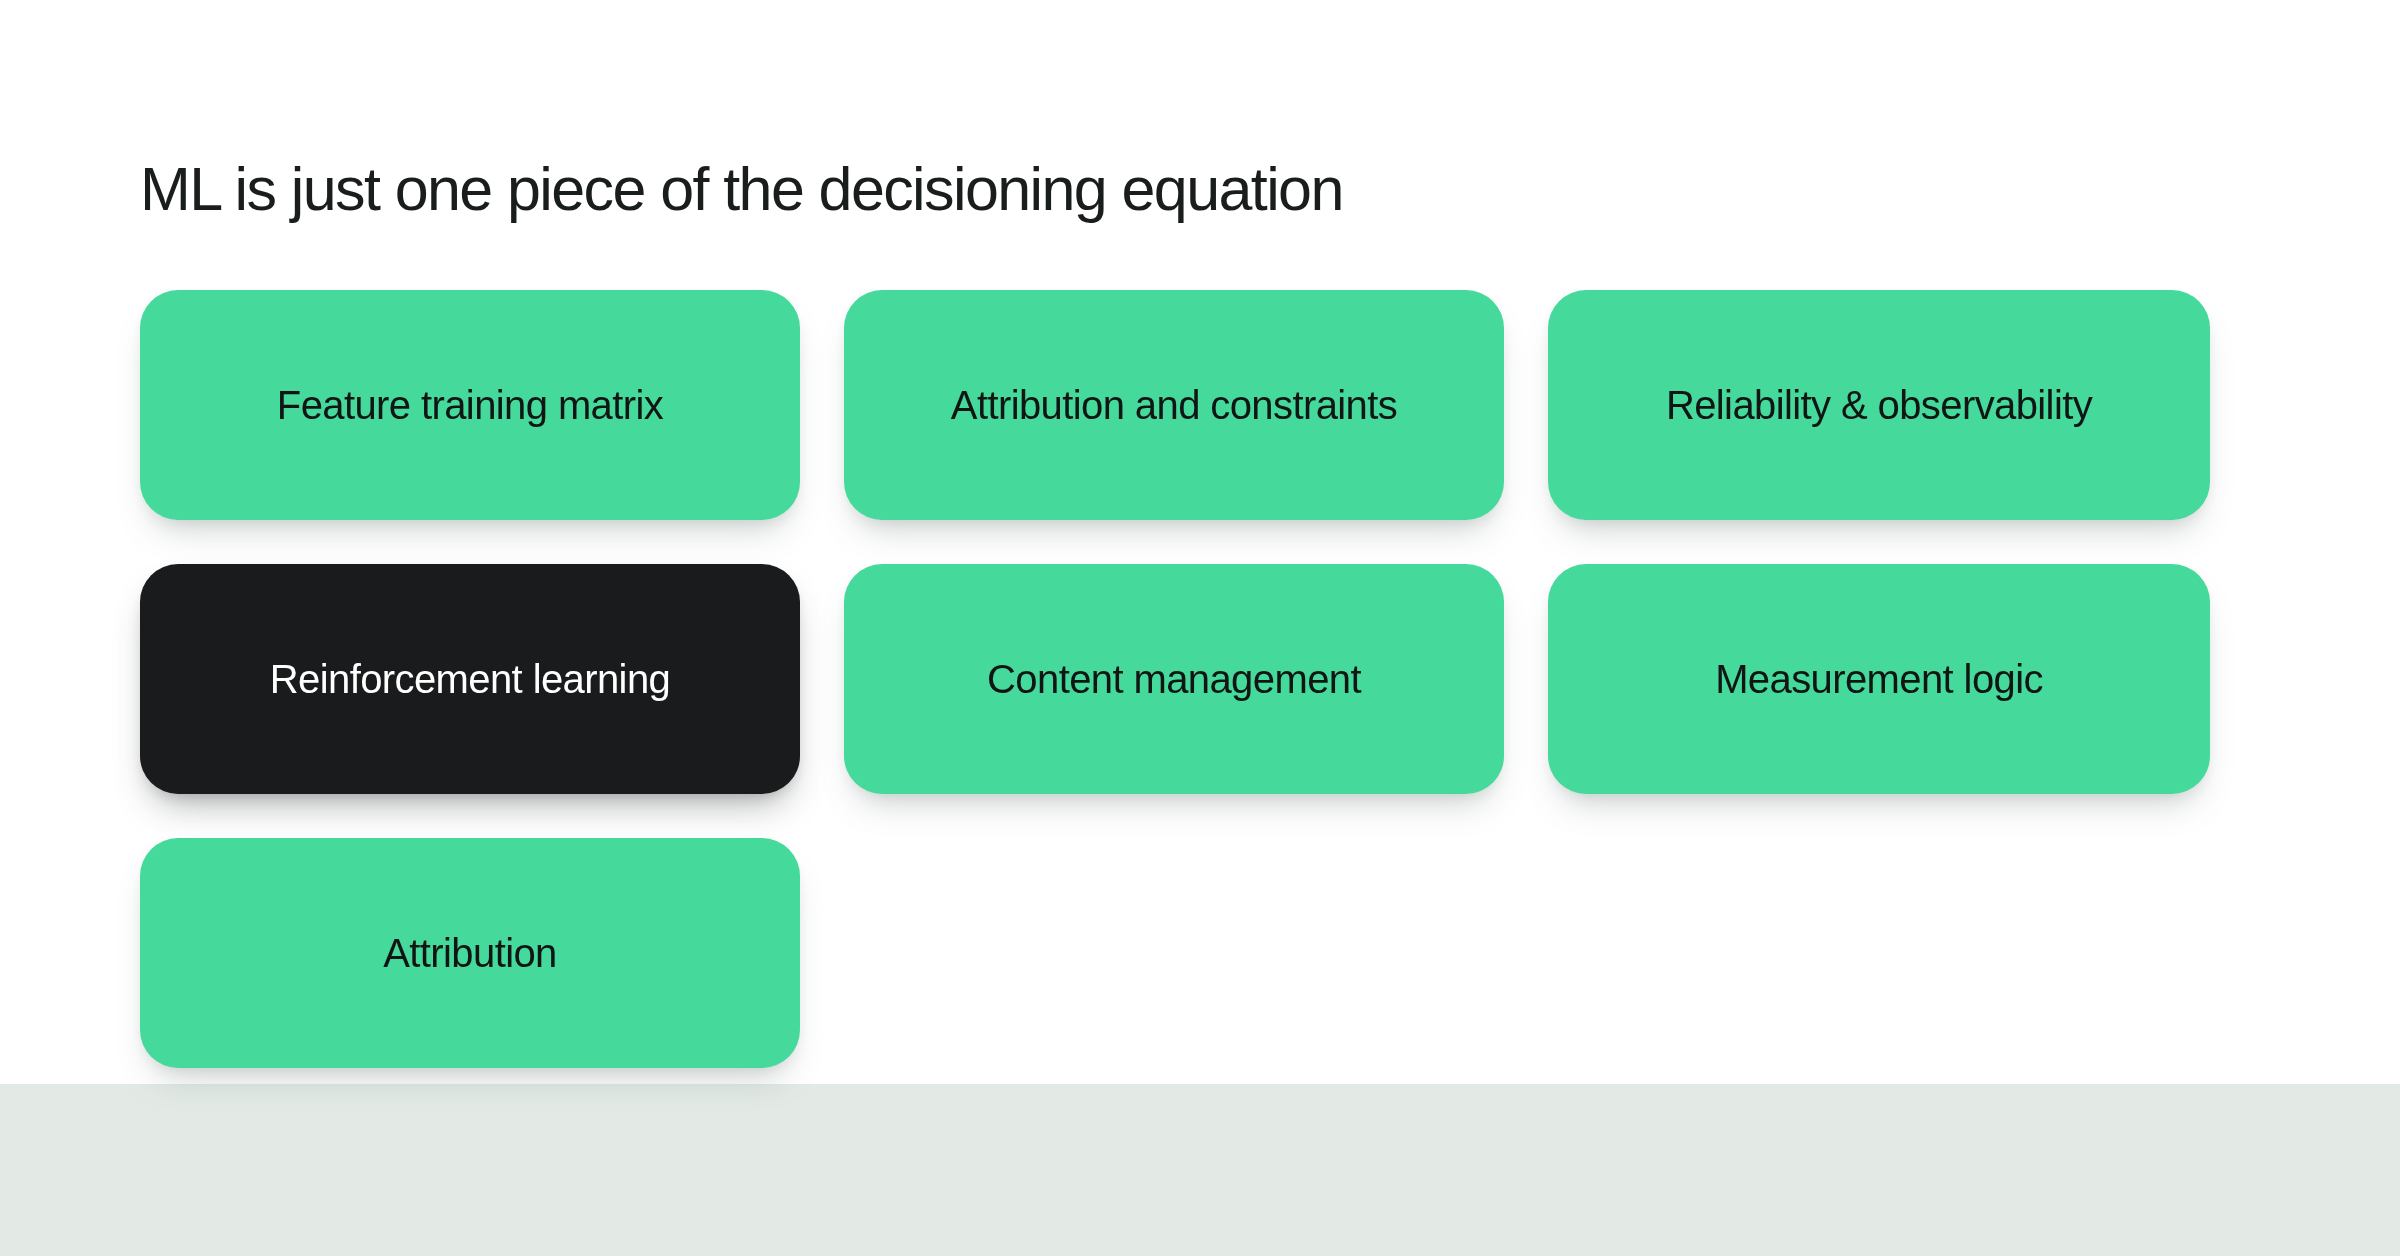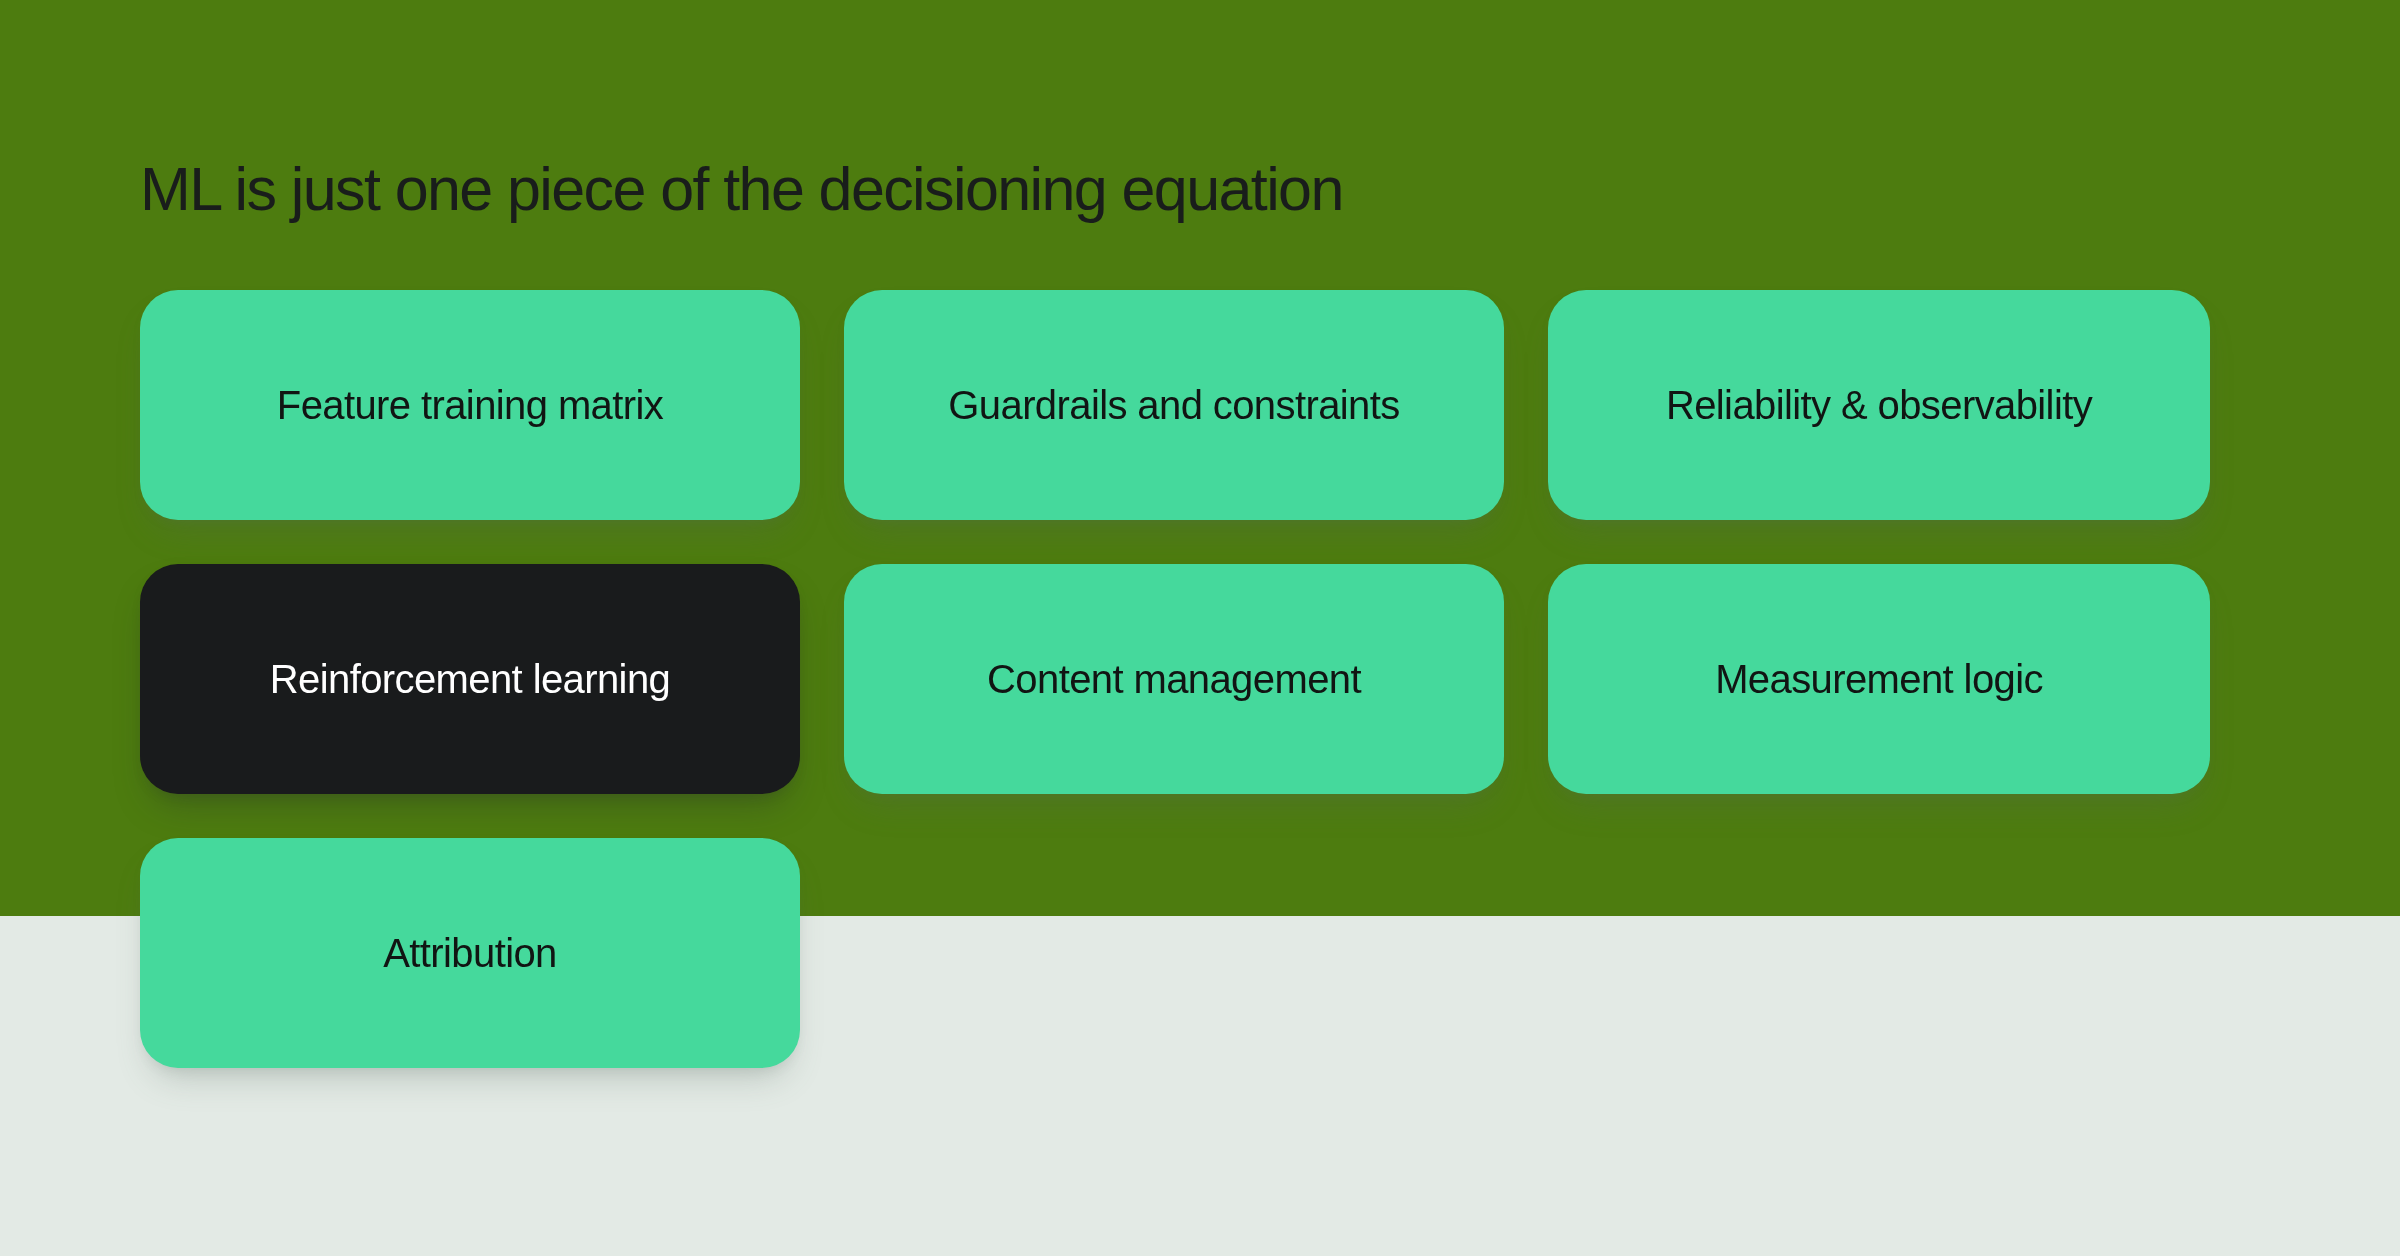--- a/index.html
+++ b/index.html
@@ -12,22 +12,22 @@
     height: 1256px;
     background: #e3eae5;
     font-family: "Liberation Sans", sans-serif;
     -webkit-font-smoothing: antialiased;
     overflow: hidden;
   }
 
   .slide {
     position: relative;
     width: 2400px;
-    height: 916px;
-    background: #4d7c0f;
+    height: 1084px;
+    background: #ffffff;
     box-sizing: border-box;
   }
 
   .slide-title {
     position: absolute;
     left: 140px;
     top: 118px;
     font-size: 61px;
     line-height: 1.0;
     font-weight: 500;
@@ -91,21 +91,21 @@
 
   <h1 class="slide-title">ML is just one piece of the decisioning equation</h1>
 
   <div class="grid">
 
     <div class="card card-green">
       <span class="card-label">Feature training matrix</span>
     </div>
 
     <div class="card card-green">
-      <span class="card-label">Guardrails and constraints</span>
+      <span class="card-label">Attribution and constraints</span>
     </div>
 
     <div class="card card-green">
       <span class="card-label">Reliability &amp; observability</span>
     </div>
 
 
     <div class="card card-dark">
       <span class="card-label">Reinforcement learning</span>
     </div>

